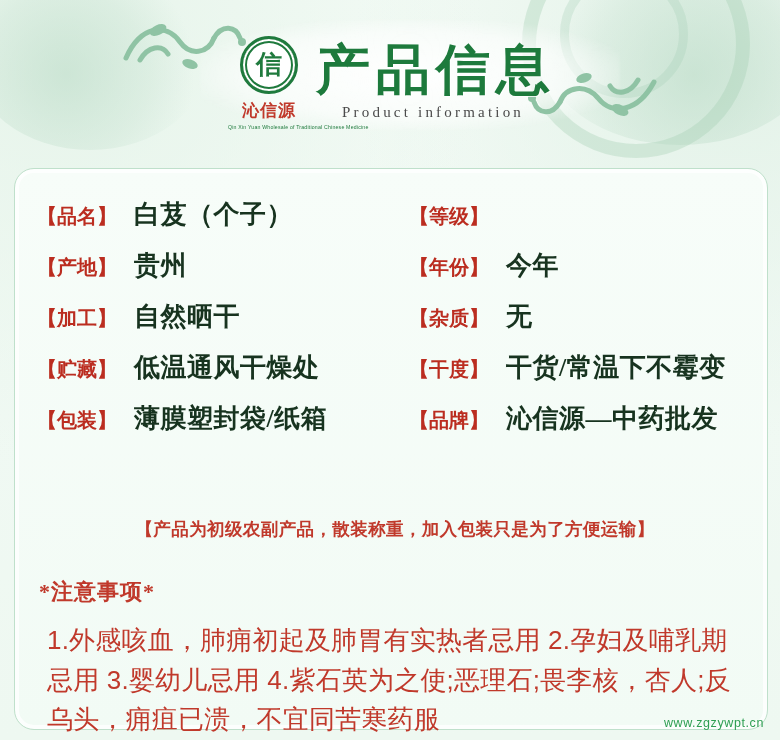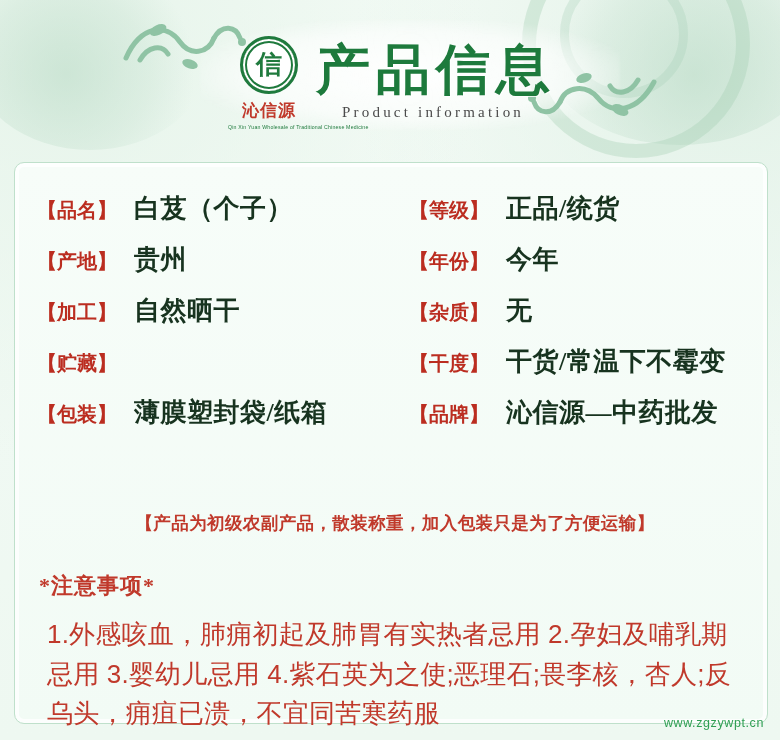--- a/index.html
+++ b/index.html
@@ -129,25 +129,25 @@
     font-family: "Liberation Serif", serif;
     font-size: 15px;
     letter-spacing: 3.2px;
     color: #4a4a4a;
   }
 
   
   .card {
     position: absolute;
     left: 14px;
-    top: 162px;
+    top: 168px;
     width: 752px;
     height: 560px;
     border: 1px solid #bfe0cb;
-    border-radius: 10px;
+    border-radius: 20px;
     background: linear-gradient(180deg, #f7fdf9 0%, #f2fbf5 100%);
     box-shadow: inset 0 0 0 4px rgba(255,255,255,0.75);
   }
 
   .fields {
     position: absolute;
     left: 22px;
     top: 28px;
     width: 712px;
   }
@@ -280,21 +280,20 @@
 
     <div class="fields">
 
       <div class="frow">
         <div class="fcell left">
           <span class="flabel">【品名】</span>
           <span class="fvalue">白芨（个子）</span>
         </div>
         <div class="fcell">
           <span class="flabel">【等级】</span>
-          <span class="fvalue">正品/统货</span>
         </div>
       </div>
 
       <div class="frow">
         <div class="fcell left">
           <span class="flabel">【产地】</span>
           <span class="fvalue">贵州</span>
         </div>
         <div class="fcell">
           <span class="flabel">【年份】</span>
@@ -309,20 +308,21 @@
         </div>
         <div class="fcell">
           <span class="flabel">【杂质】</span>
           <span class="fvalue">无</span>
         </div>
       </div>
 
       <div class="frow">
         <div class="fcell left">
           <span class="flabel">【贮藏】</span>
+          <span class="fvalue">低温通风干燥处</span>
         </div>
         <div class="fcell">
           <span class="flabel">【干度】</span>
           <span class="fvalue">干货/常温下不霉变</span>
         </div>
       </div>
 
       <div class="frow">
         <div class="fcell left">
           <span class="flabel">【包装】</span>

